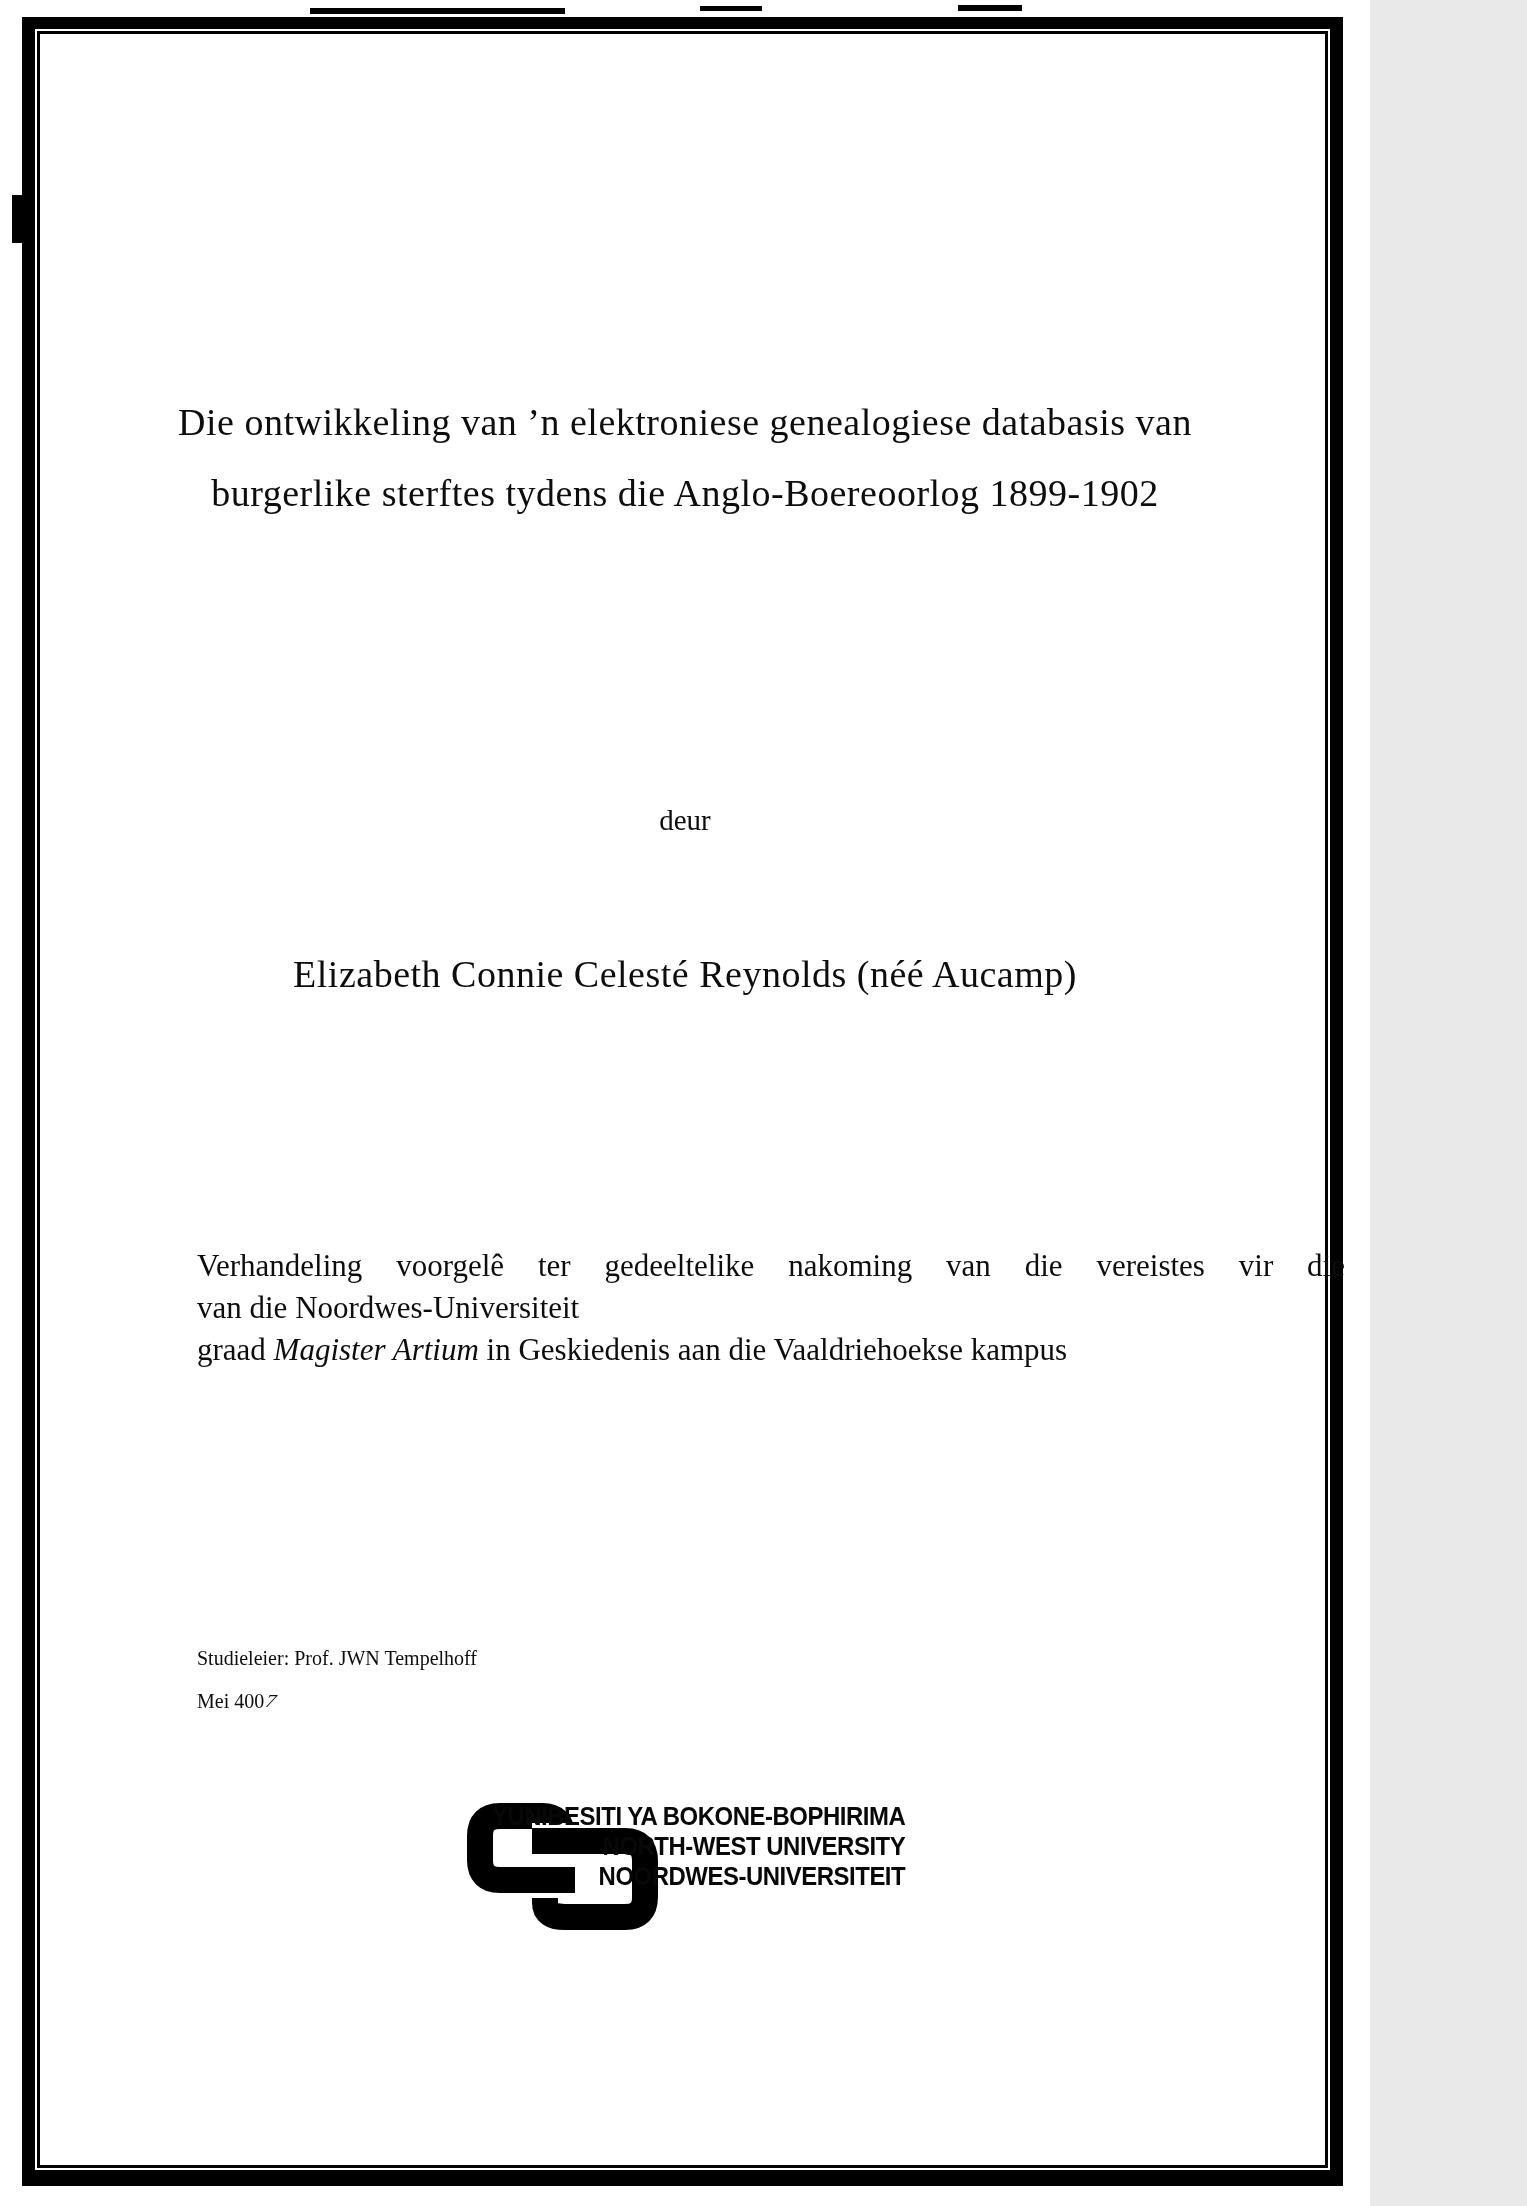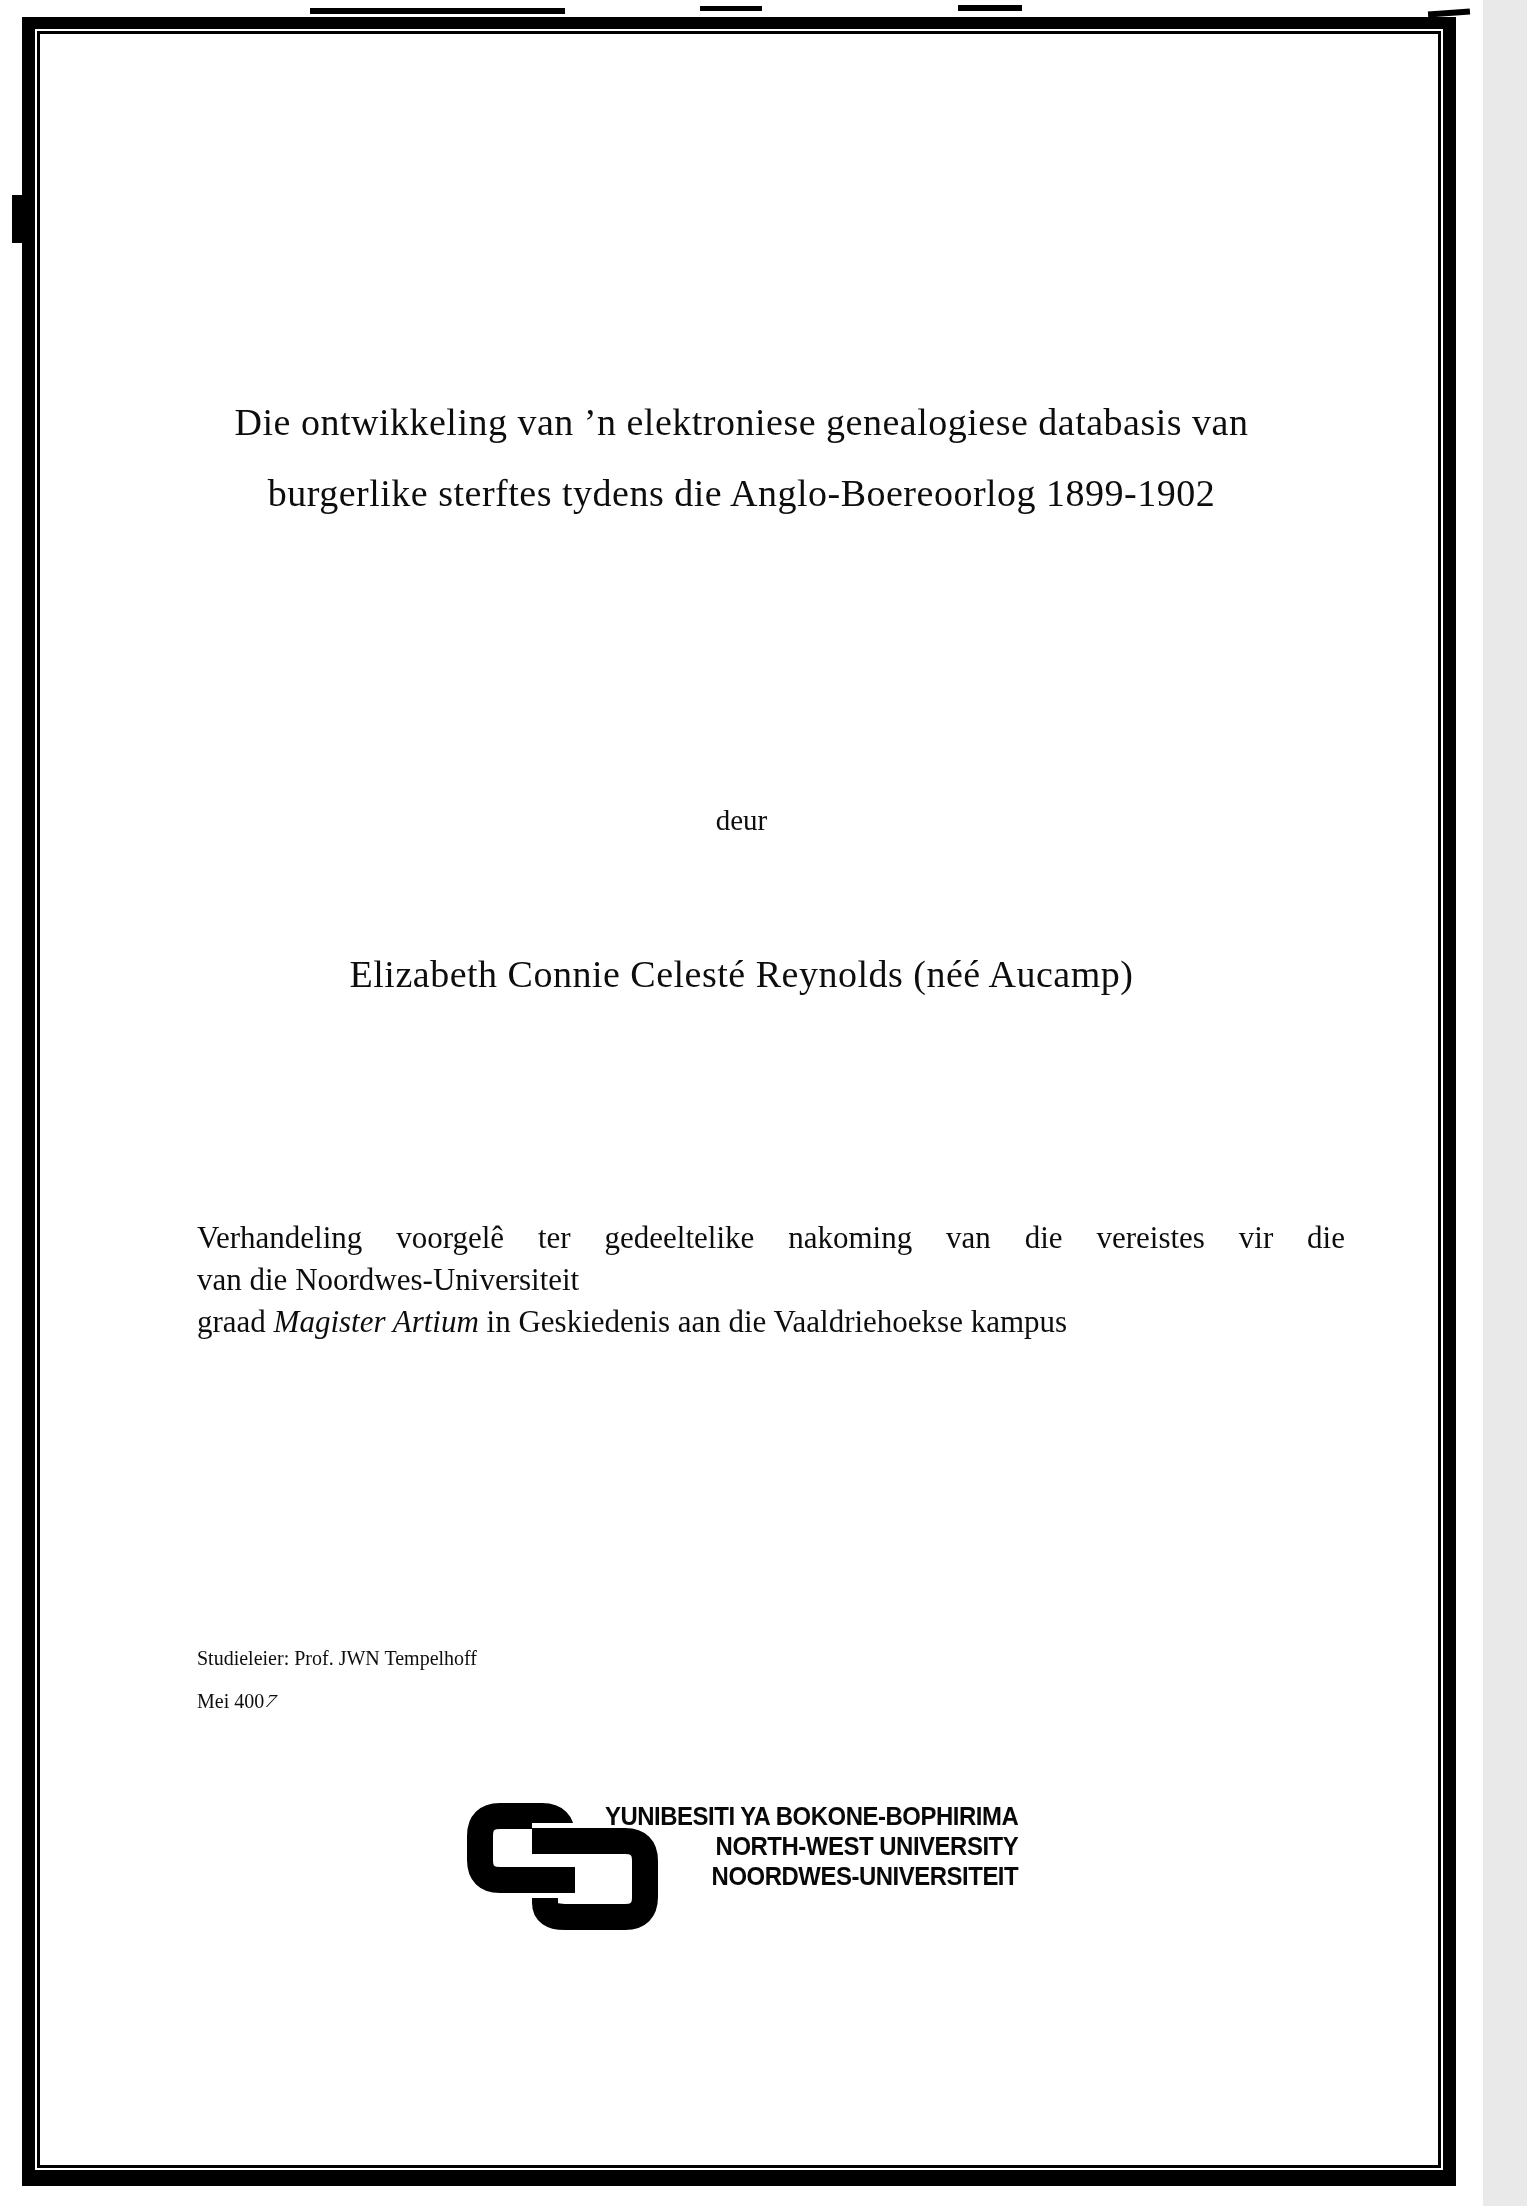--- a/index.html
+++ b/index.html
@@ -1,18 +1,18 @@
 <!DOCTYPE html>
 <html><head>
 <meta charset="utf-8">
 <style>
   html,body{margin:0;padding:0;background:#e9e9e9;}
   .page{
     position:relative;
-    width:1483px;height:2206px;
+    width:1370px;height:2206px;
     background:#ffffff;
     font-family:"Liberation Serif", serif;
     color:#0d0d0d;
     overflow:hidden;
   }
   
   .frame-outer{
     position:absolute;left:22px;top:17px;right:27px;bottom:20px;
     border-style:solid;border-color:#000;
     border-width:12px 13px 16px 13px;
@@ -39,21 +39,21 @@
     text-align:center;font-size:29px;line-height:40px;
   }
   .author{
     position:absolute;top:952px;left:0;right:0;
     text-align:center;font-size:38px;line-height:44px;letter-spacing:0.5px;
   }
   .statement{
     position:absolute;top:1217px;left:197px;width:1148px;
     font-size:31px;line-height:42px;
   }
-  .statement .just{text-align:justify;text-align-last:justify;}
+  .statement .just{text-align:justify;text-align-last:justify;margin-top:28px;}
   .statement em{font-style:italic;}
   .supervisor-block{
     position:absolute;top:1637px;left:197px;
     font-size:20px;line-height:43px;
   }
   .skew-seven{
     display:inline-block;
     transform:skewX(-22deg) scaleY(0.92);
     margin-left:2px;
   }

